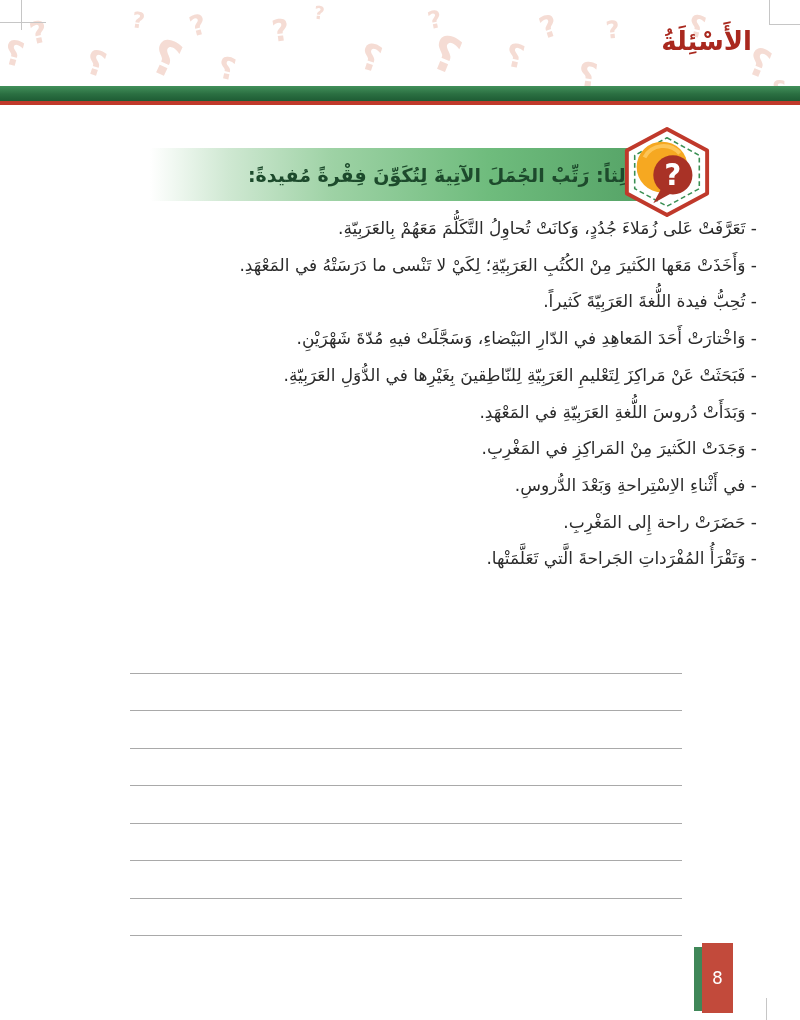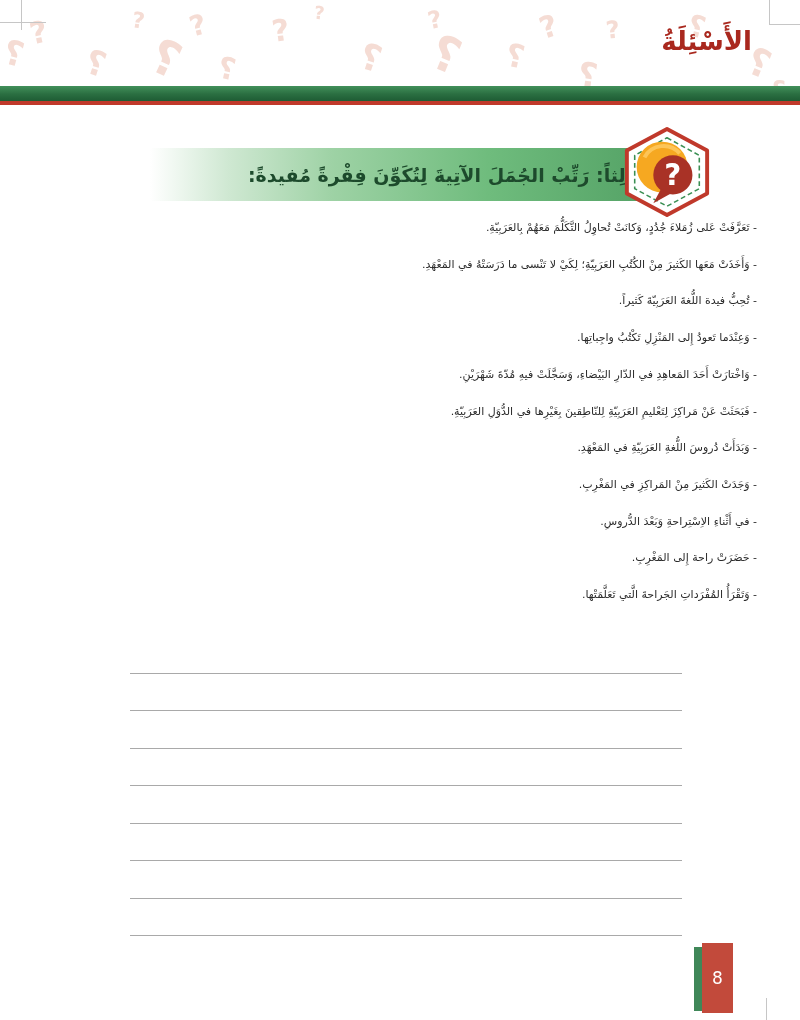--- a/index.html
+++ b/index.html
@@ -35,21 +35,21 @@
     direction:rtl;font-size:19px;font-weight:bold;color:#1d4a2c;white-space:nowrap;
   }
   .badge{
     position:absolute;left:618px;top:126px;width:98px;height:92px;z-index:3;
   }
   .sentences{
     position:absolute;top:210px;right:43px;left:30px;z-index:1;
     direction:rtl;text-align:right;list-style:none;margin:0;padding:0;
   }
   .sentences li{
-    font-size:11px;color:#2b2b2b;line-height:36.7px;white-space:nowrap;
+    font-size:17px;color:#2b2b2b;line-height:36.7px;white-space:nowrap;
   }
   .writing-lines{
     position:absolute;top:636px;left:130px;width:552px;z-index:1;
   }
   .writing-lines .wline{
     height:36.5px;border-bottom:1.2px solid #a9a9a9;
   }
   .page-badge-green{
     position:absolute;left:694px;top:947px;width:10px;height:64px;
     background:#3f8758;z-index:1;
@@ -110,21 +110,20 @@
     <circle cx="56" cy="50" r="20" fill="#a93226"></circle>
     <path d="M44 64 L36 79 L54 69 Z" fill="#a93226"></path>
     <text x="56" y="60" text-anchor="middle" font-size="30" font-weight="bold" fill="#ffffff">?</text>
   </g>
 </svg>
 
 <ul class="sentences">
   <li>- تَعَرَّفَتْ عَلى زُمَلاءَ جُدُدٍ، وَكانَتْ تُحاوِلُ التَّكَلُّمَ مَعَهُمْ بِالعَرَبِيّةِ.</li>
   <li>- وَأَخَذَتْ مَعَها الكَثيرَ مِنْ الكُتُبِ العَرَبِيّةِ؛ لِكَيْ لا تَنْسى ما دَرَسَتْهُ في المَعْهَدِ.</li>
   <li>- تُحِبُّ فيدة اللُّغةَ العَرَبِيّةَ كَثيراً.</li>
-  <li>- وَعِنْدَما تَعودُ إِلى المَنْزِلِ تَكْتُبُ واجِباتِها.</li>
   <li>- وَاخْتارَتْ أَحَدَ المَعاهِدِ في الدّارِ البَيْضاءِ، وَسَجَّلَتْ فيهِ مُدّةَ شَهْرَيْنِ.</li>
   <li>- فَبَحَثَتْ عَنْ مَراكِزَ لِتَعْليمِ العَرَبِيّةِ لِلنّاطِقينَ بِغَيْرِها في الدُّوَلِ العَرَبِيّةِ.</li>
   <li>- وَبَدَأَتْ دُروسَ اللُّغةِ العَرَبِيّةِ في المَعْهَدِ.</li>
   <li>- وَجَدَتْ الكَثيرَ مِنْ المَراكِزِ في المَغْرِبِ.</li>
   <li>- في أَثْناءِ الاِسْتِراحةِ وَبَعْدَ الدُّروسِ.</li>
   <li>- حَضَرَتْ راحة إِلى المَغْرِبِ.</li>
   <li>- وَتَقْرَأُ المُفْرَداتِ الجَراحةَ الَّتي تَعَلَّمَتْها.</li>
 </ul>
 
 <div class="writing-lines" id="writing-lines">

